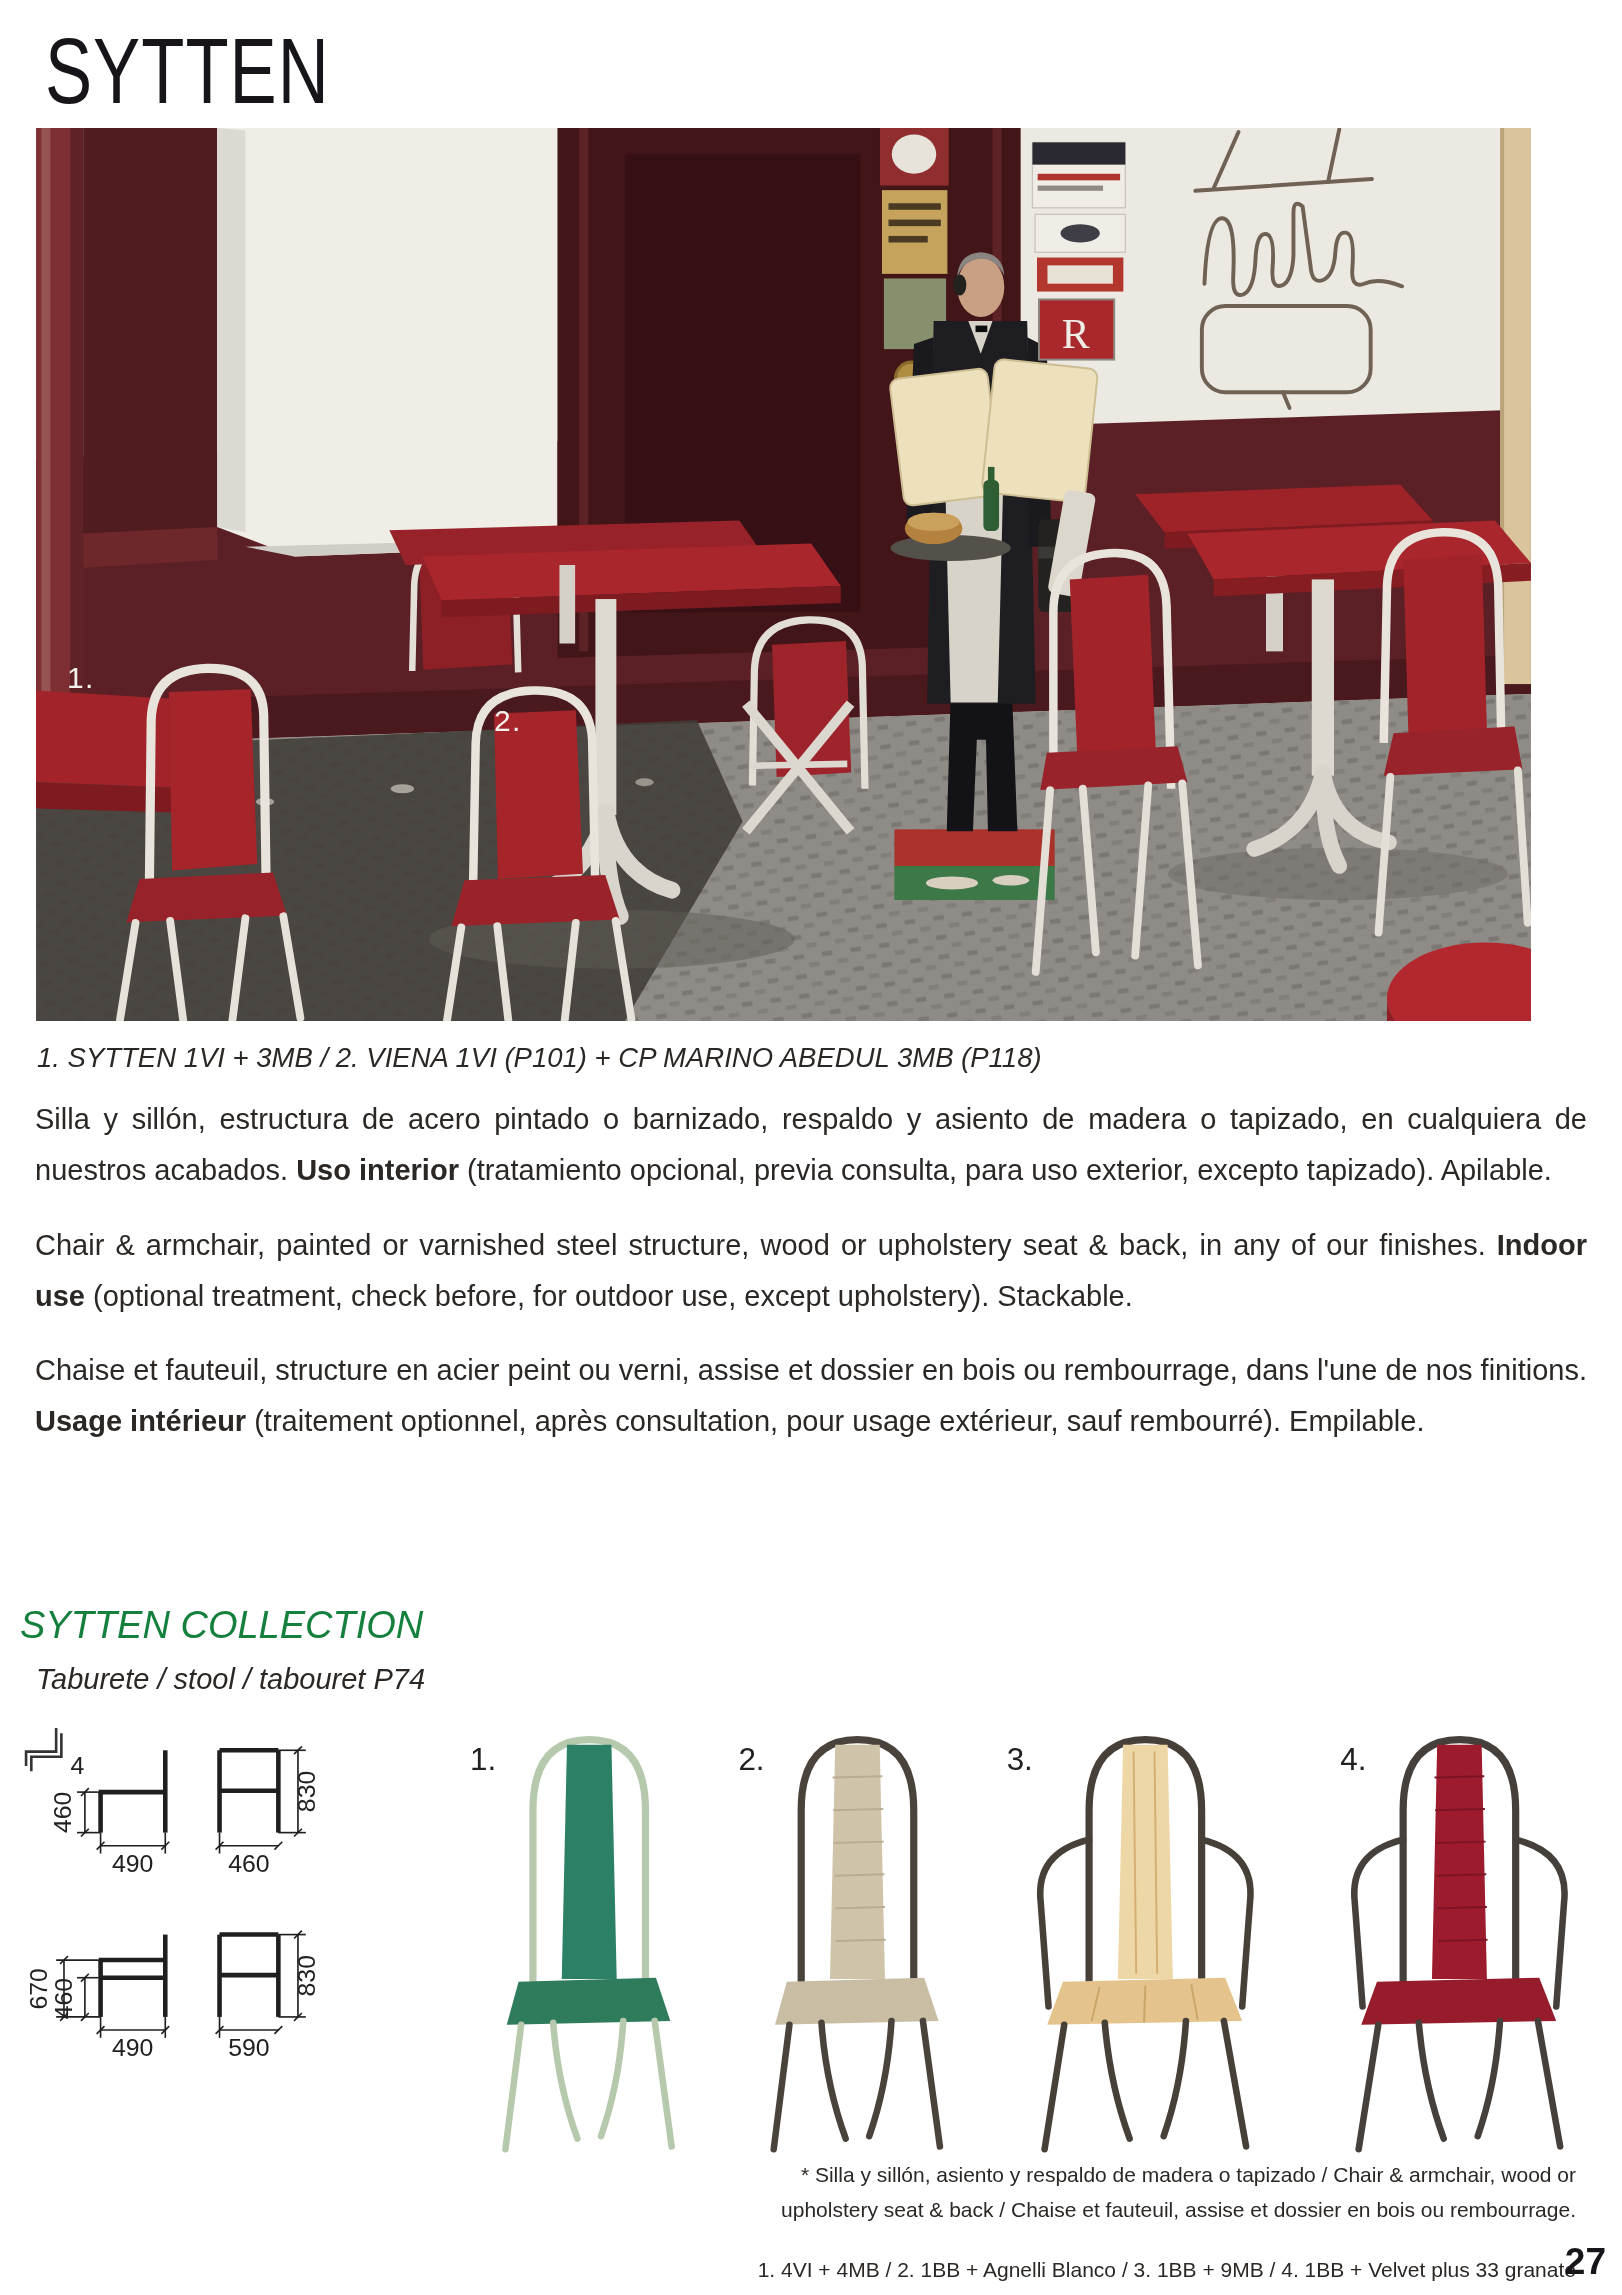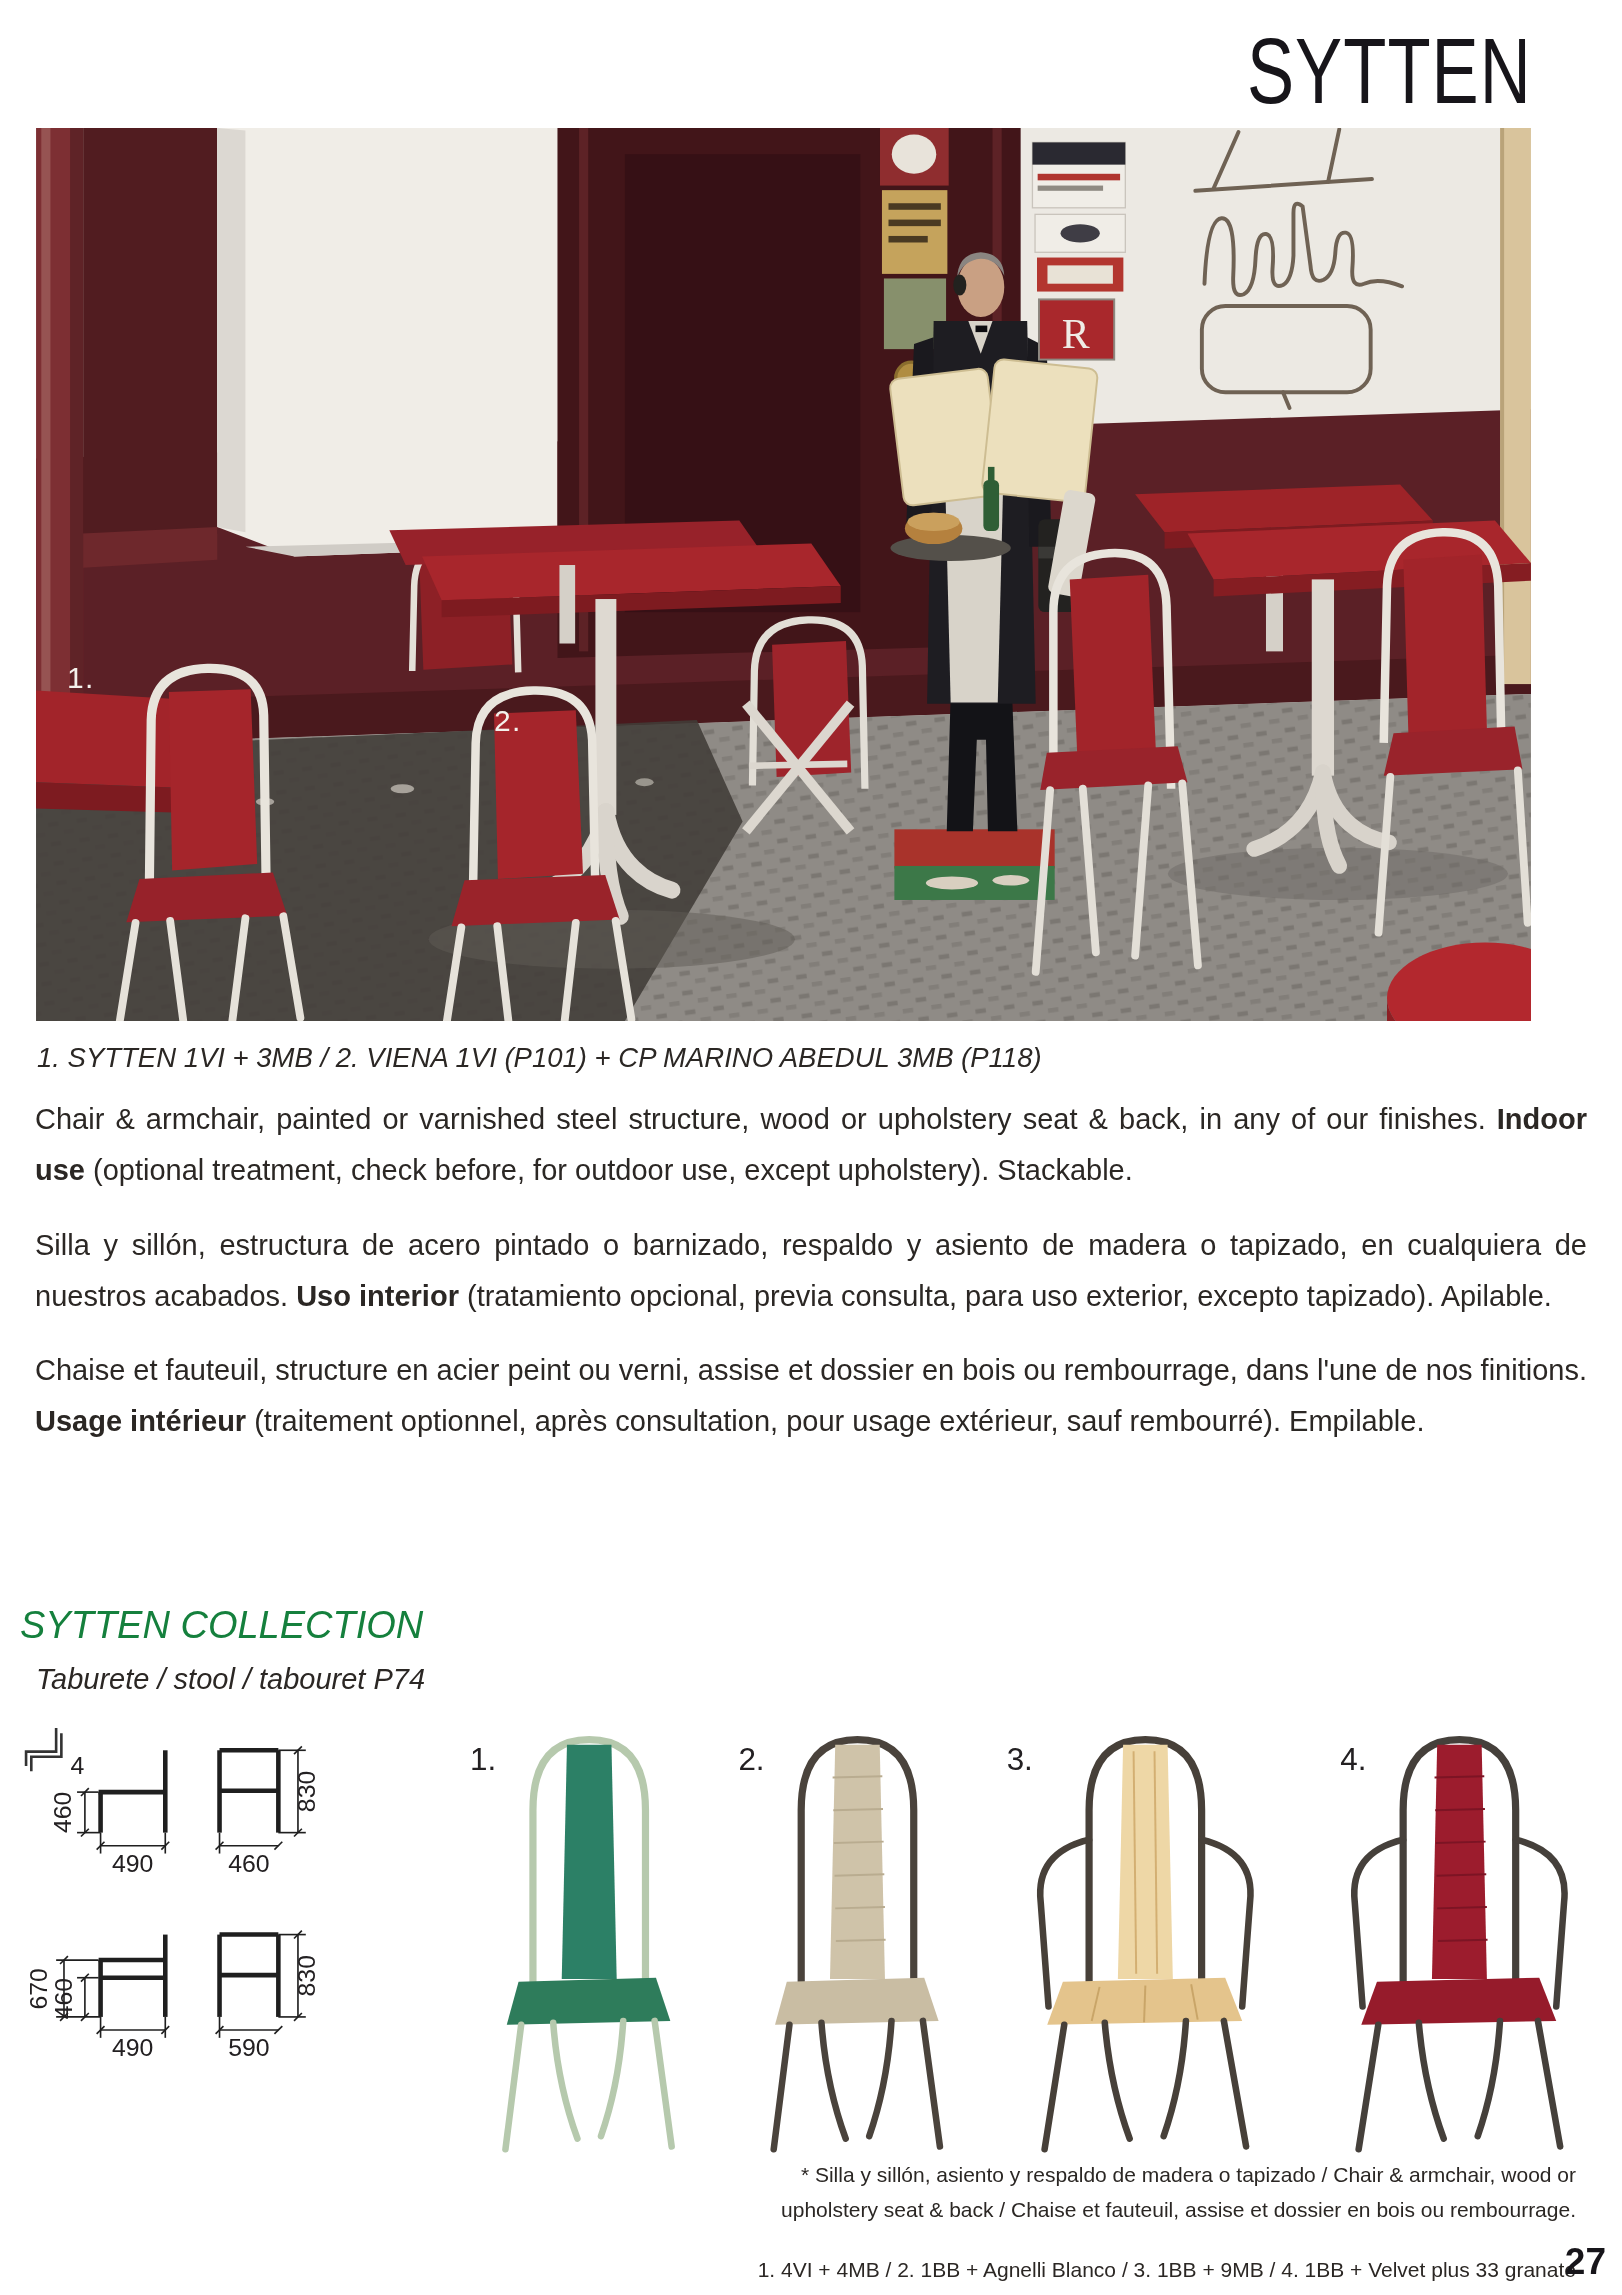--- a/index.html
+++ b/index.html
@@ -1,19 +1,19 @@
 <!DOCTYPE html>
 <html style="font-size:10.5px"><head>
 <meta charset="utf-8">
 <style>
   html,body{margin:0;padding:0;background:#ffffff;}
   .page{position:relative;width:1623px;height:2295px;background:#ffffff;overflow:hidden;
         font-family:"Liberation Sans",sans-serif;color:#262220;}
   
-  .title-wrap{position:absolute;left:0;top:18.3px;width:1577px;text-align:right;}
+  .title-wrap{position:absolute;left:0;top:18.3px;width:1577px;text-align:left;}
   .title{display:inline-block;margin:0;font-size:93px;font-weight:400;letter-spacing:1.3px;
          transform:scaleX(0.76);transform-origin:center;color:#17151a;}
   
   .photo{position:absolute;left:36px;top:128px;width:1495px;height:893px;overflow:hidden;}
   .photo svg{display:block;}
   .ph-label{position:absolute;color:#f4f1ec;font-size:30px;letter-spacing:1.3px;}
   
   .caption{position:absolute;left:37px;top:1042px;width:1557px;font-size:27.5px;font-style:italic;color:#2b2724;}
   .paras{position:absolute;left:35px;top:1094px;width:1552px;}
   .paras p{margin:0 0 23.6px 0;font-size:29px;line-height:51px;text-align:justify;color:#2b2724;}
@@ -246,22 +246,22 @@
         <path d="M2065,1330 A150,85 0 0 0 2365,1330 L2365,1365 L2065,1365 Z" fill="#8d1f24"></path>
       </g>
     </svg>
     <span class="ph-label" style="left:31px;top:533px">1.</span>
     <span class="ph-label" style="left:458px;top:576px">2.</span>
   </div>
 
   <div class="caption">1. SYTTEN 1VI + 3MB / 2. VIENA 1VI (P101) + CP MARINO ABEDUL 3MB (P118)</div>
 
   <div class="paras">
+    <p><span>Silla y sillón, estructura de acero pintado o barnizado, respaldo y asiento de madera o tapizado, en cualquiera de nuestros acabados. </span><span class="b">Uso interior</span><span> (tratamiento opcional, previa consulta, para uso exterior, excepto tapizado). Apilable.</span></p>
     <p><span>Chair &amp; armchair, painted or varnished steel structure, wood or upholstery seat &amp; back, in any of our finishes. </span><span class="b">Indoor use</span><span> (optional treatment, check before, for outdoor use, except upholstery). Stackable.</span></p>
-    <p><span>Silla y sillón, estructura de acero pintado o barnizado, respaldo y asiento de madera o tapizado, en cualquiera de nuestros acabados. </span><span class="b">Uso interior</span><span> (tratamiento opcional, previa consulta, para uso exterior, excepto tapizado). Apilable.</span></p>
     <p><span>Chaise et fauteuil, structure en acier peint ou verni, assise et dossier en bois ou rembourrage, dans l'une de nos finitions. </span><span class="b">Usage intérieur</span><span> (traitement optionnel, après consultation, pour usage extérieur, sauf rembourré). Empilable.</span></p>
   </div>
 
   <div class="col-head">SYTTEN COLLECTION</div>
   <div class="col-sub">Taburete / stool / tabouret P74</div>
 
   <svg class="diagram" width="366" height="478" viewBox="0 0 560 730" xmlns="http://www.w3.org/2000/svg">
     <g fill="none" stroke="#333333" stroke-width="4">
       <path d="M28,96 L28,74 L74,74 L74,38"></path>
       <path d="M20,88 L20,66 L66,66 L66,30"></path>

